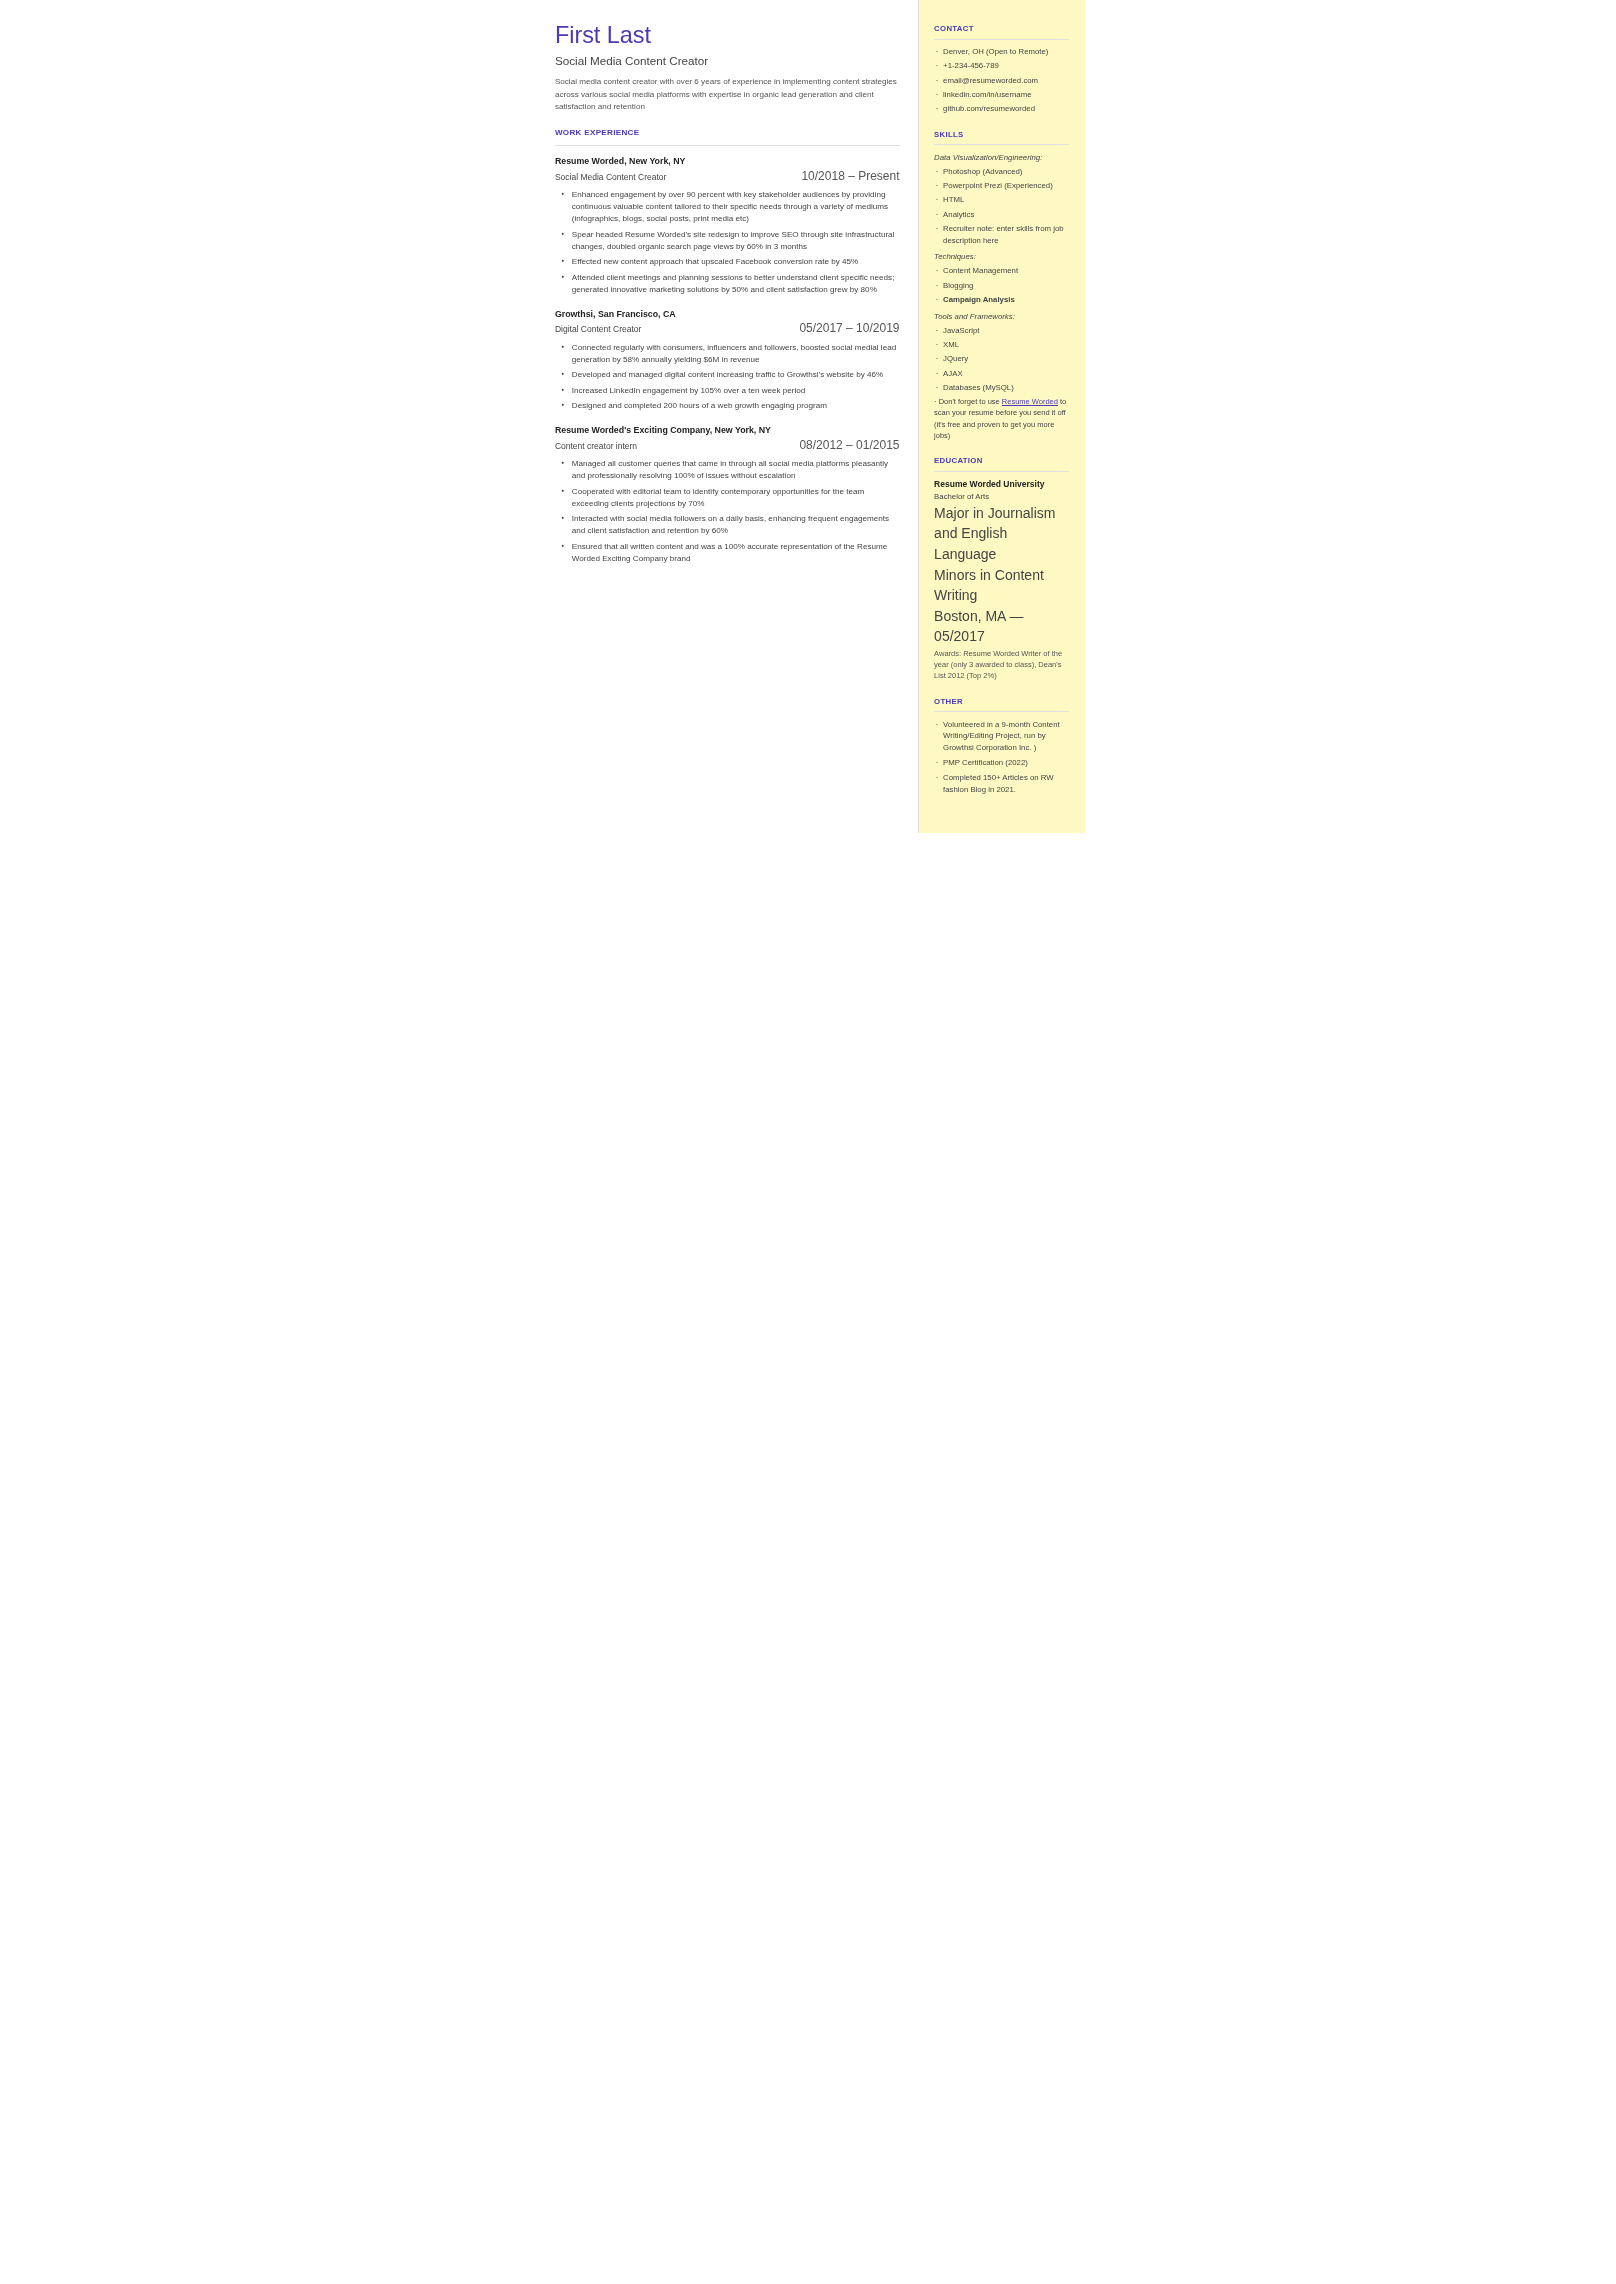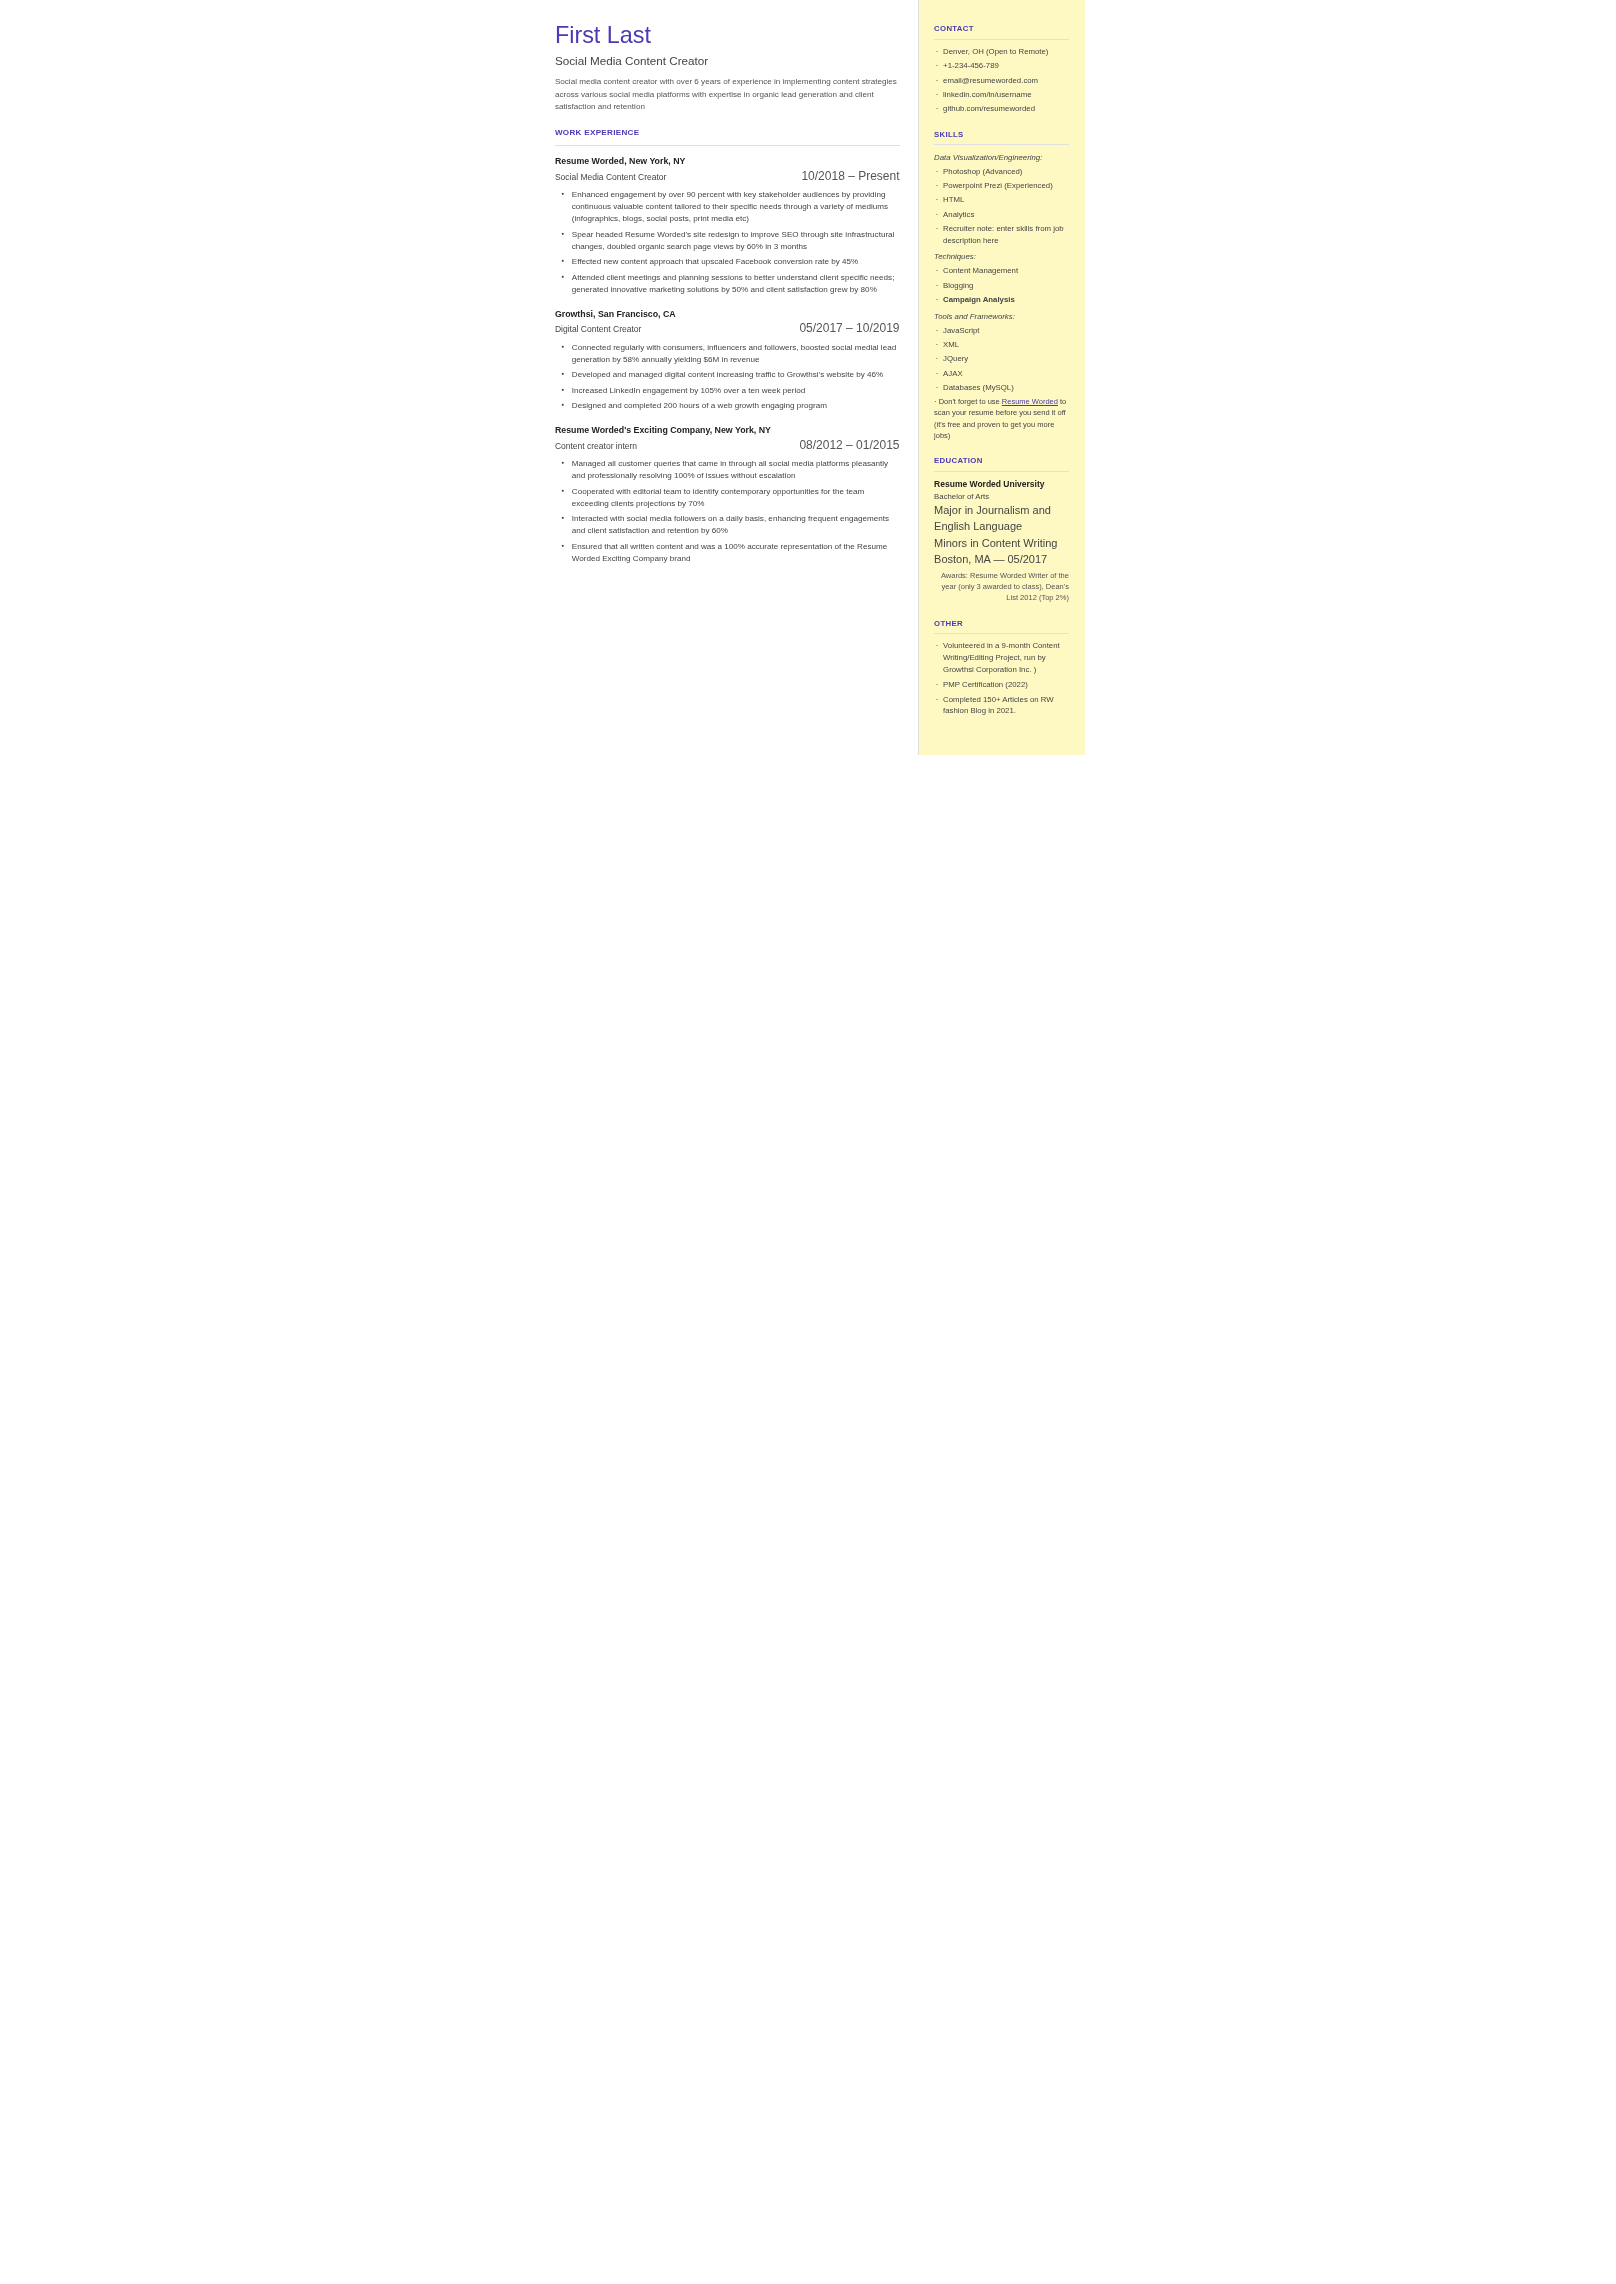--- a/index.html
+++ b/index.html
@@ -164,30 +164,29 @@
       font-weight: 700;
       color: #222;
       margin-bottom: 0.7px;
     }
     .edu-degree {
       font-size: 7.8px;
       color: #444;
       margin-bottom: 0.7px;
     }
     .edu-detail {
-      font-size: 11px;
+      font-size: 14px;
       color: #444;
       margin-bottom: 0.7px;
     }
     .edu-awards {
       font-size: 7.5px;
       color: #555;
       margin-top: 2.6px;
       line-height: 1.45;
-      text-align: right;
     }
     .other-list {
       list-style: none;
       padding: 0;
     }
     .other-list li {
       position: relative;
       padding-left: 9px;
       margin-bottom: 3.3px;
       font-size: 7.8px;

